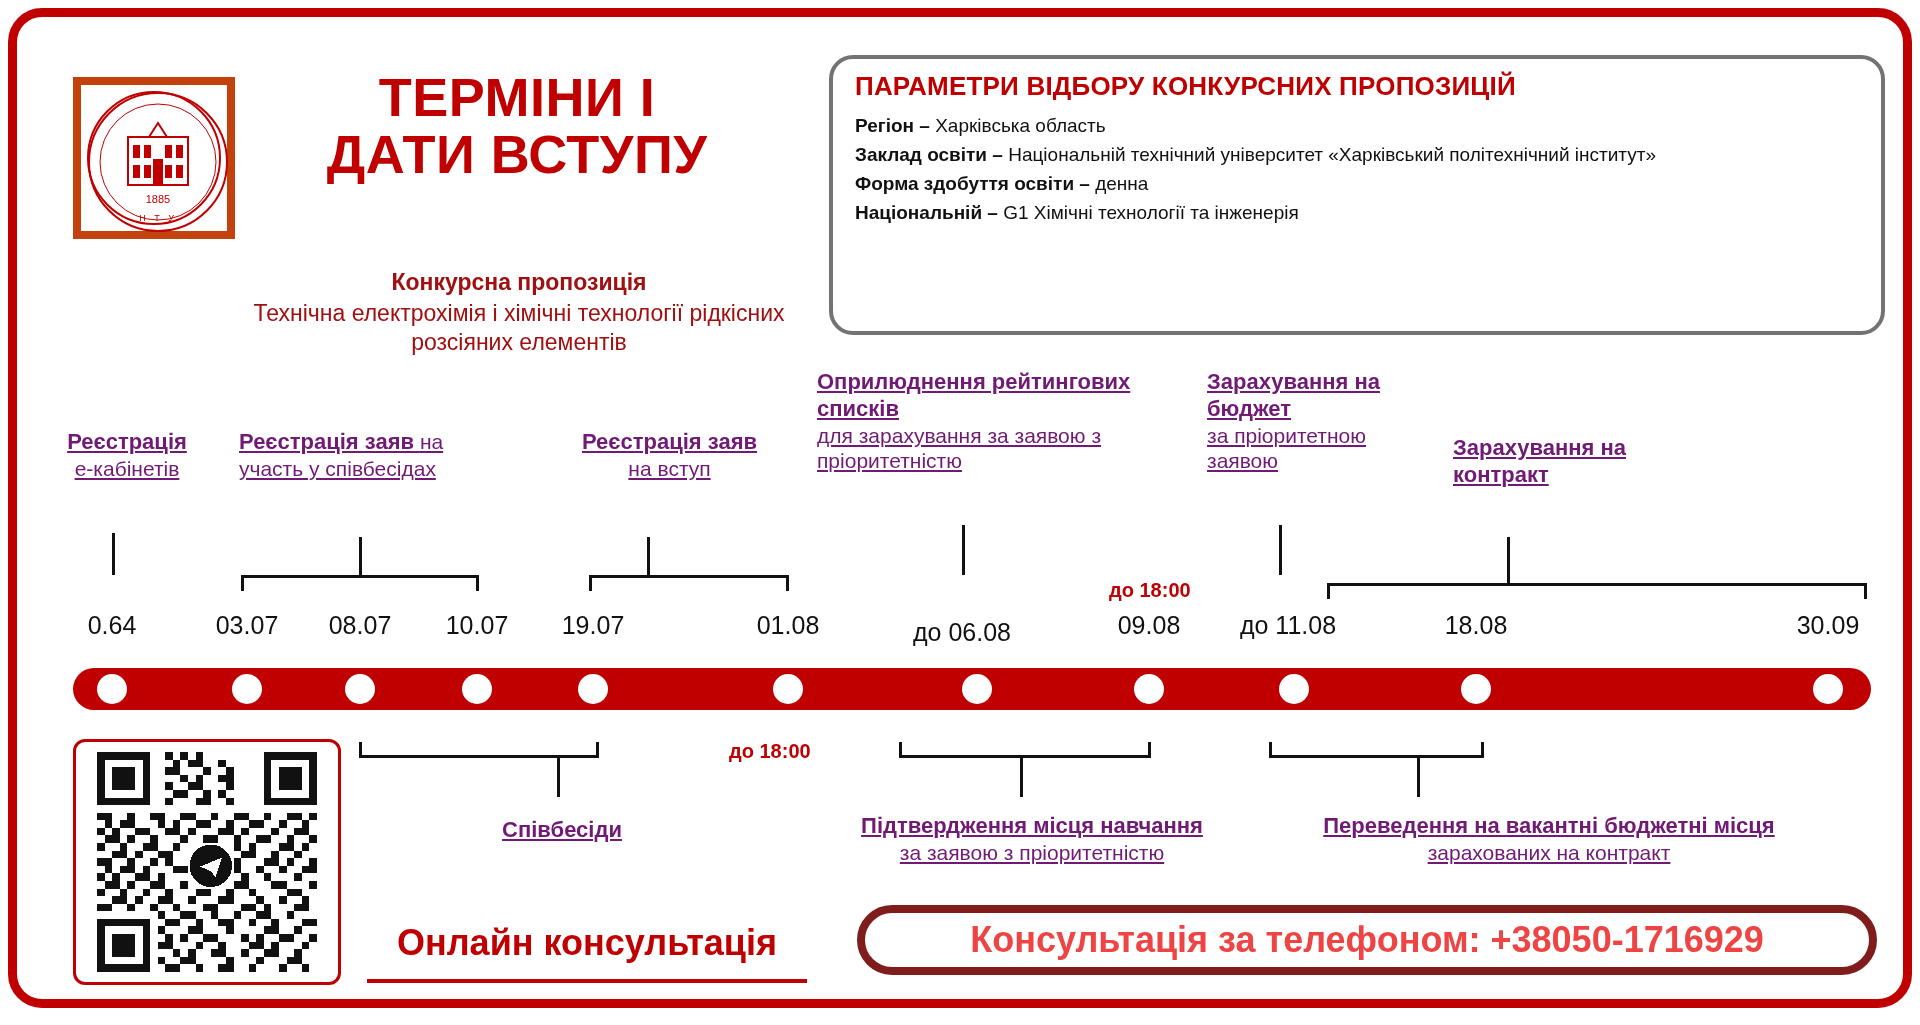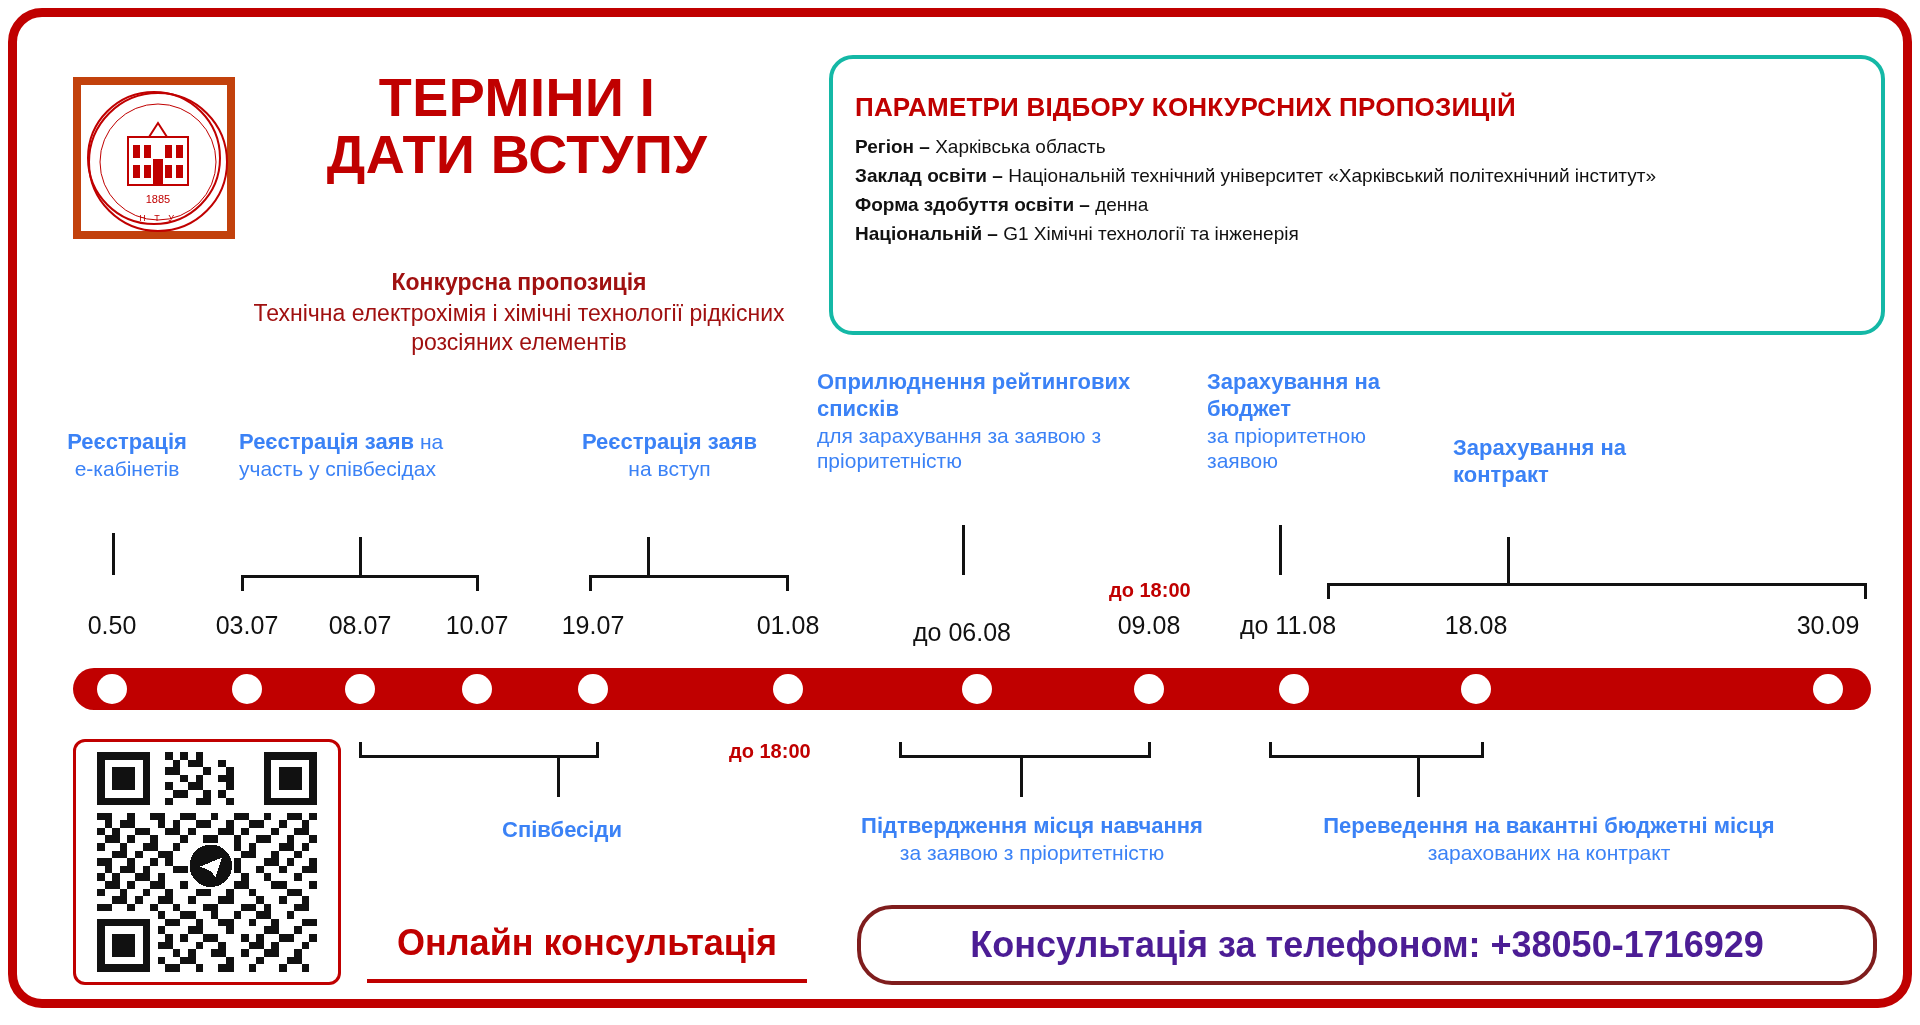--- a/index.html
+++ b/index.html
@@ -12,50 +12,50 @@
   .logo{position:absolute;left:56px;top:60px;width:162px;height:162px;border:8px solid #c2410c;box-sizing:border-box;background:#fff;}
   .logo-inner{position:absolute;left:6px;top:6px;right:6px;bottom:6px;border:2px solid #c00000;border-radius:50%;box-sizing:border-box;}
   .logo svg{position:absolute;left:0;top:0;}
 
   
   .title{position:absolute;left:250px;top:52px;width:500px;text-align:center;color:#c00000;font-weight:bold;font-size:54px;line-height:1.06;letter-spacing:0.5px;}
   .sub-head{position:absolute;left:214px;top:252px;width:576px;text-align:center;color:#a01010;font-weight:bold;font-size:23px;}
   .sub-text{position:absolute;left:190px;top:282px;width:624px;text-align:center;color:#a01010;font-size:23px;line-height:1.28;}
 
   
-  .params{position:absolute;left:812px;top:38px;width:1056px;height:280px;border:4px solid #14b8a6;border-radius:24px;box-sizing:border-box;padding:33px 22px 10px 22px;}
+  .params{position:absolute;left:812px;top:38px;width:1056px;height:280px;border:4px solid #737373;border-radius:24px;box-sizing:border-box;padding:12px 22px 10px 22px;}
   .params h2{margin:0 0 10px 0;color:#c00000;font-size:26px;font-weight:bold;letter-spacing:0.2px;}
   .prow{font-size:19px;color:#111;line-height:1.52;white-space:nowrap;}
   .prow b{color:#111;font-weight:bold;}
 
   
   .axis{position:absolute;left:56px;top:651px;width:1798px;height:42px;background:#c00000;border-radius:21px;}
   .node{position:absolute;top:657px;width:30px;height:30px;background:#fff;border:0;border-radius:50%;}
   .dlabel{position:absolute;top:594px;font-size:25px;color:#111;text-align:center;width:170px;}
 
   .stem{position:absolute;background:#111;width:3px;}
   .bracket{position:absolute;border-top:3px solid #111;height:12px;}
   .bracket::before,.bracket::after{content:"";position:absolute;top:0;width:3px;height:13px;background:#111;}
   .bracket::before{left:0;}
   .bracket::after{right:0;}
   .bracket-down{position:absolute;border-bottom:3px solid #111;height:12px;}
   .bracket-down::before,.bracket-down::after{content:"";position:absolute;bottom:0;width:3px;height:13px;background:#111;}
   .bracket-down::before{left:0;}
   .bracket-down::after{right:0;}
 
-  .cap{position:absolute;font-size:21px;color:#3b82f6;line-height:1.22;}
+  .cap{position:absolute;font-size:21px;color:#701a75;line-height:1.22;text-decoration:underline;}
   .cap .big{font-weight:bold;font-size:22px;}
   .time-red{position:absolute;color:#c00000;font-weight:bold;font-size:20px;}
 
   
   .qr{position:absolute;left:56px;top:722px;width:268px;height:246px;border:3px solid #c00000;border-radius:12px;box-sizing:border-box;background:#fff;padding:10px;}
   .qr svg{display:block;}
   .online{position:absolute;left:350px;top:905px;width:440px;text-align:center;color:#c00000;font-weight:bold;font-size:36px;}
   .online-rule{position:absolute;left:350px;top:962px;width:440px;height:4px;background:#c00000;}
-  .phone{position:absolute;left:840px;top:888px;width:1020px;height:80px;border:4px solid #7f1d1d;border-radius:35px;box-sizing:border-box;color:#4c1d95;font-weight:bold;font-size:36px;display:flex;align-items:center;justify-content:center;}
+  .phone{position:absolute;left:840px;top:888px;width:1020px;height:70px;border:8px solid #7f1d1d;border-radius:35px;box-sizing:border-box;color:#ef4444;font-weight:bold;font-size:36px;display:flex;align-items:center;justify-content:center;}
 </style>
 </head>
 <body>
 
 <div class="poster">
   <div class="frame">
     <div class="inner">
 
       <div class="logo">
         <div class="logo-inner"></div>
@@ -122,21 +122,21 @@
       <div class="stem" style="left:342px;top:520px;height:40px;"></div>
       <div class="bracket" style="left:572px;top:558px;width:200px;"></div>
       <div class="stem" style="left:630px;top:520px;height:40px;"></div>
       <div class="stem" style="left:945px;top:508px;height:50px;"></div>
       <div class="stem" style="left:1262px;top:508px;height:50px;"></div>
       <div class="bracket" style="left:1310px;top:566px;width:540px;"></div>
       <div class="stem" style="left:1490px;top:520px;height:48px;"></div>
 
       <div class="time-red" style="left:1092px;top:562px;">до 18:00</div>
 
-      <div class="dlabel" style="left:10px;">0.50</div>
+      <div class="dlabel" style="left:10px;">0.64</div>
       <div class="dlabel" style="left:145px;">03.07</div>
       <div class="dlabel" style="left:258px;">08.07</div>
       <div class="dlabel" style="left:375px;">10.07</div>
       <div class="dlabel" style="left:491px;">19.07</div>
       <div class="dlabel" style="left:686px;">01.08</div>
       <div class="dlabel" style="left:860px;margin-top:7px;">до 06.08</div>
       <div class="dlabel" style="left:1047px;">09.08</div>
       <div class="dlabel" style="left:1186px;">до 11.08</div>
       <div class="dlabel" style="left:1374px;">18.08</div>
       <div class="dlabel" style="left:1726px;">30.09</div>

